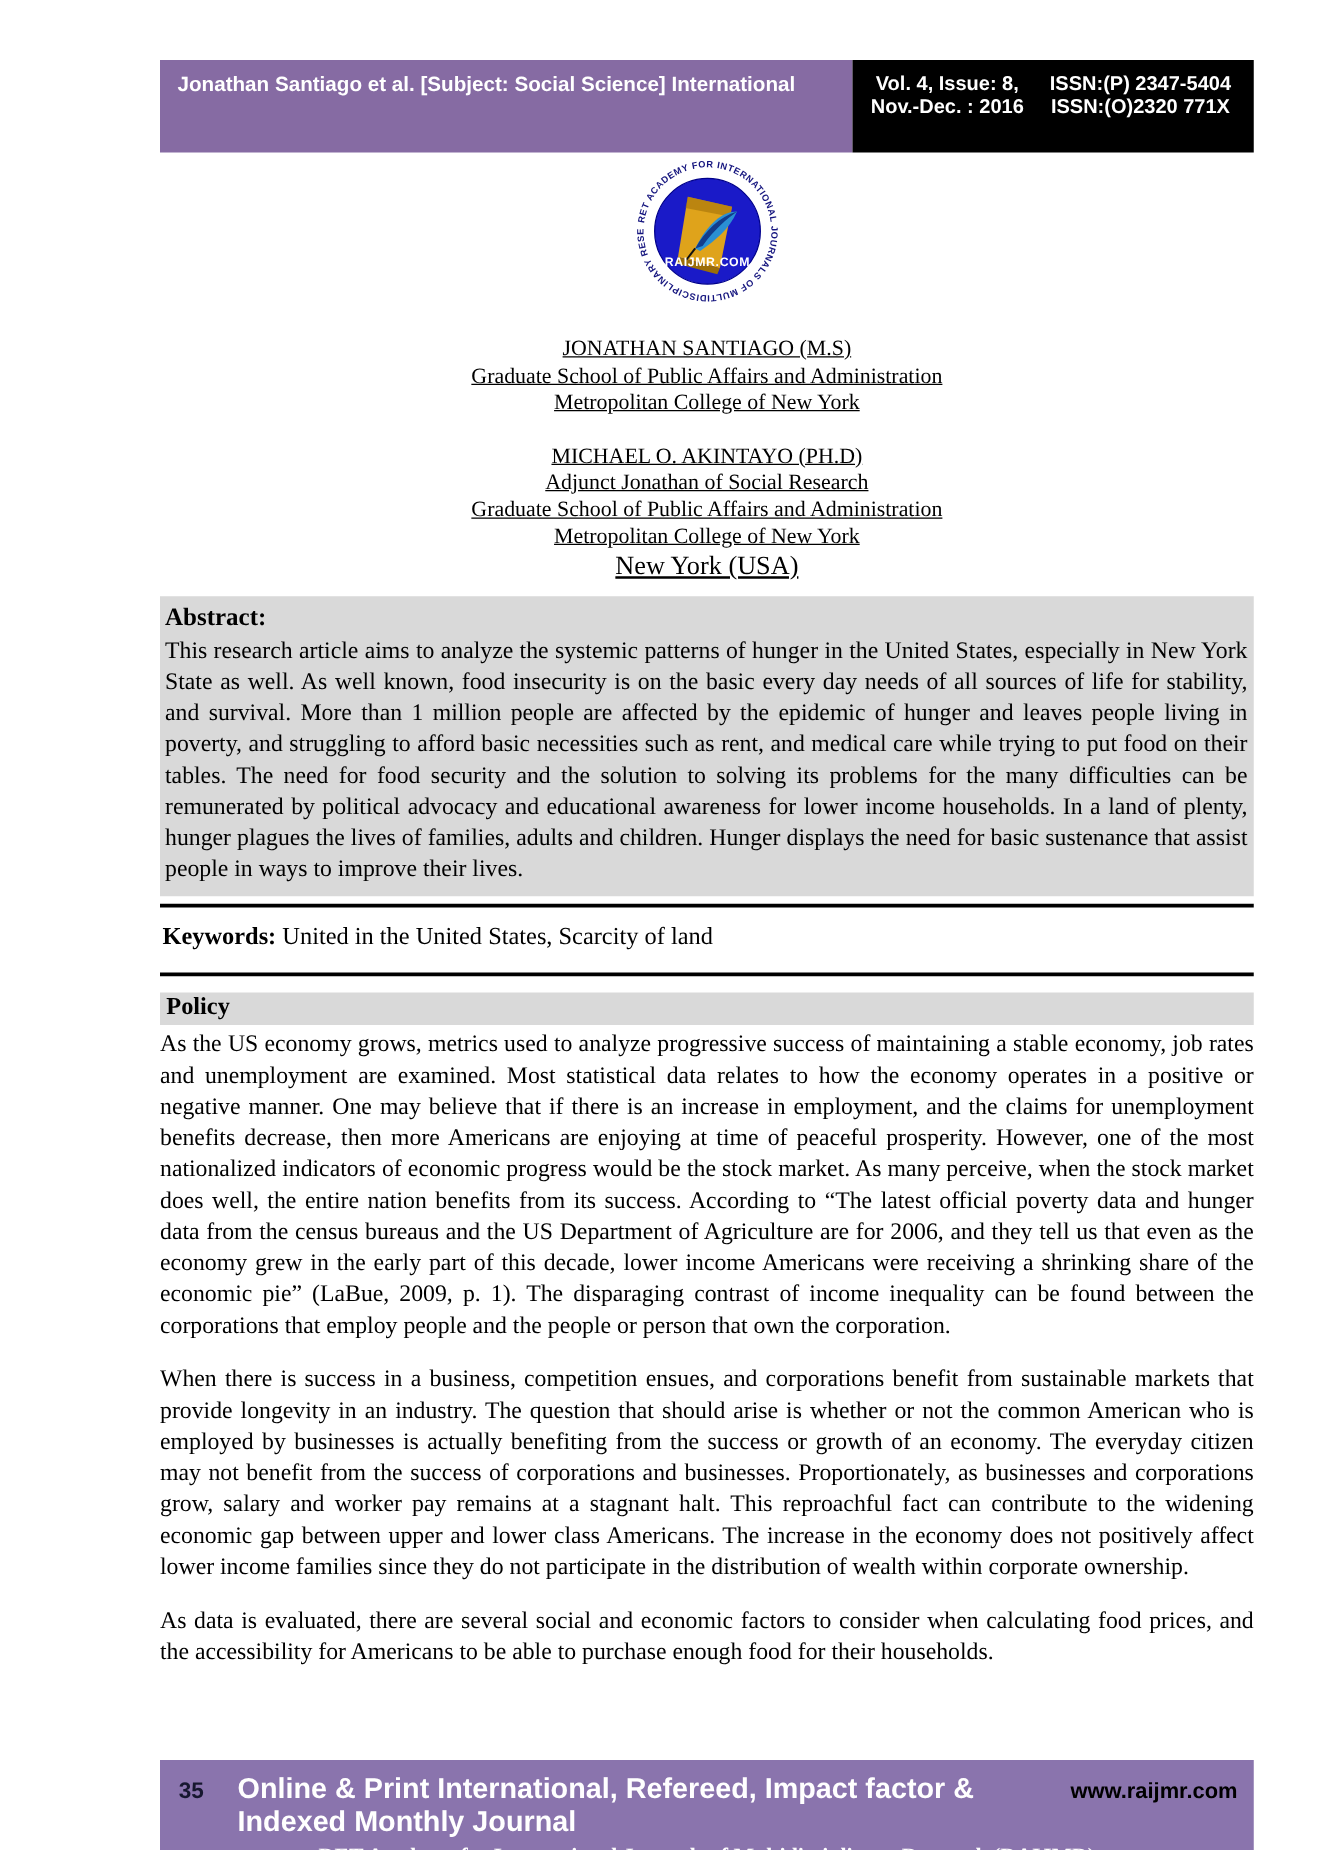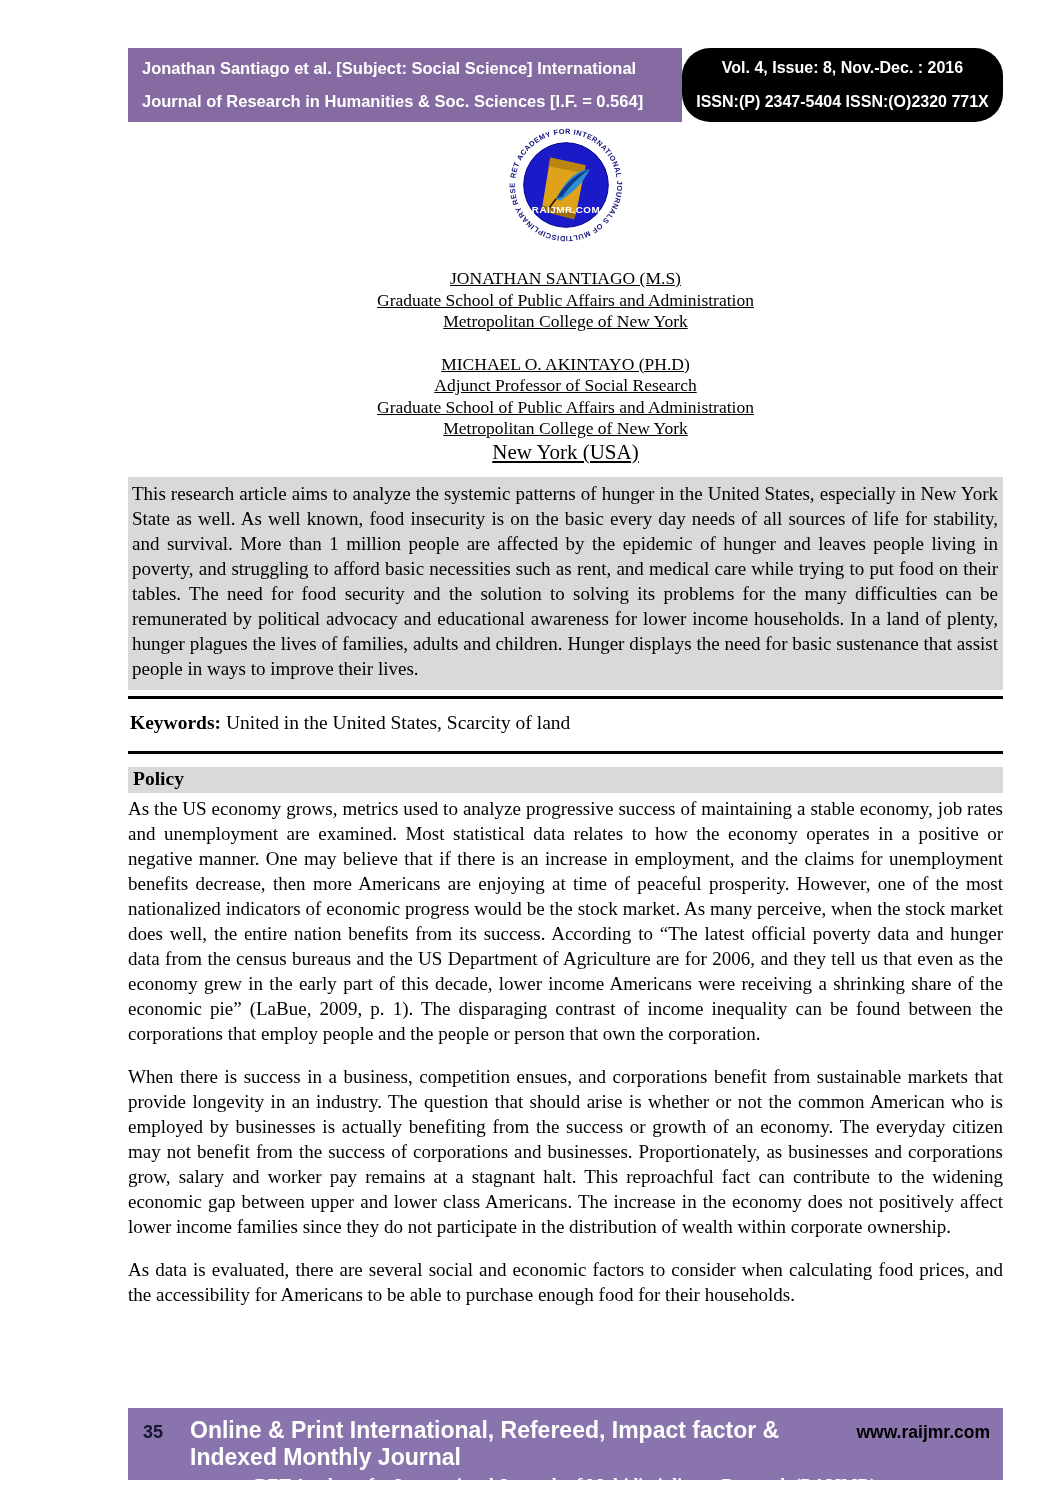--- a/index.html
+++ b/index.html
@@ -12,21 +12,21 @@
   
   .header { display:flex; height:74px; font-family:"Liberation Sans", sans-serif; font-weight:bold; }
   .header-left {
     width:554px; background:var(--header-purple); color:#fff;
     font-size:16.5px; padding:11px 0 11px 14px; box-sizing:border-box;
     display:flex; flex-direction:column; justify-content:space-between;
   }
   .header-right {
     flex:1; background:#000; color:#fff; font-size:16px;
     padding:11px 6px; box-sizing:border-box; text-align:center;
-    display:flex; flex-direction:column; justify-content:space-between;border-radius:28px;
+    display:flex; flex-direction:row; justify-content:space-between;
   }
 
   
   .logo-row { text-align:center; margin-top:4px; height:118px; }
 
   
   .paper-title { font-size:31px; font-weight:bold; text-align:center; margin:12px 0 0 0; }
   .authors { text-align:center; margin-top:24px; font-size:17.5px; line-height:21.5px;text-decoration:underline; }
   .author2 { margin-top:21px; }
   .location { font-size:21px; margin-top:2px; }
@@ -60,21 +60,20 @@
 </style>
 </head>
 <body>
 
 <div class="page">
   <div class="column">
 
     <div class="header">
       <div class="header-left">
         <div>Jonathan Santiago et al. [Subject: Social Science] International</div>
-        <div>Journal  of Research in Humanities &amp; Soc. Sciences [I.F. = 0.564]</div>
       </div>
       <div class="header-right">
         <div>Vol. 4, Issue: 8, Nov.-Dec. : 2016</div>
         <div>ISSN:(P) 2347-5404 ISSN:(O)2320 771X</div>
       </div>
     </div>
 
     <div class="logo-row">
       <svg width="118" height="118" viewBox="0 0 120 120">
         <defs>
@@ -100,28 +99,29 @@
 
 
     <div class="authors">
       <div class="author">
         <div>JONATHAN SANTIAGO (M.S)</div>
         <div>Graduate School of Public Affairs and Administration</div>
         <div>Metropolitan College of New York</div>
       </div>
       <div class="author author2">
         <div>MICHAEL O. AKINTAYO (PH.D)</div>
-        <div>Adjunct Professor of Social Research</div>
+        <div>Adjunct Jonathan of Social Research</div>
         <div>Graduate School of Public Affairs and Administration</div>
         <div>Metropolitan College of New York</div>
       </div>
       <div class="location">New York (USA)</div>
     </div>
 
     <div class="abstract-block">
+      <div class="abstract-label">Abstract:</div>
       <div class="abstract-text">This research article aims to analyze the systemic patterns of hunger in the United States, especially in New York State as well. As well known, food insecurity is on the basic every day needs of all sources of life for stability, and survival.  More than 1 million people are affected by the epidemic of hunger and leaves people living in poverty, and struggling to afford basic necessities such as rent, and medical care while trying to put food on their tables.  The need for food security and the solution to solving its problems for the many difficulties can be remunerated by political advocacy and educational awareness for lower income households. In a land of plenty, hunger plagues the lives of families, adults and children. Hunger displays the need for basic sustenance that assist people in ways to improve their lives.</div>
     </div>
 
     <hr class="rule">
 
     <div class="keywords">
       <span class="kw-label">Keywords:</span>
       <span>United in the United States, Scarcity of land</span>
     </div>
 

